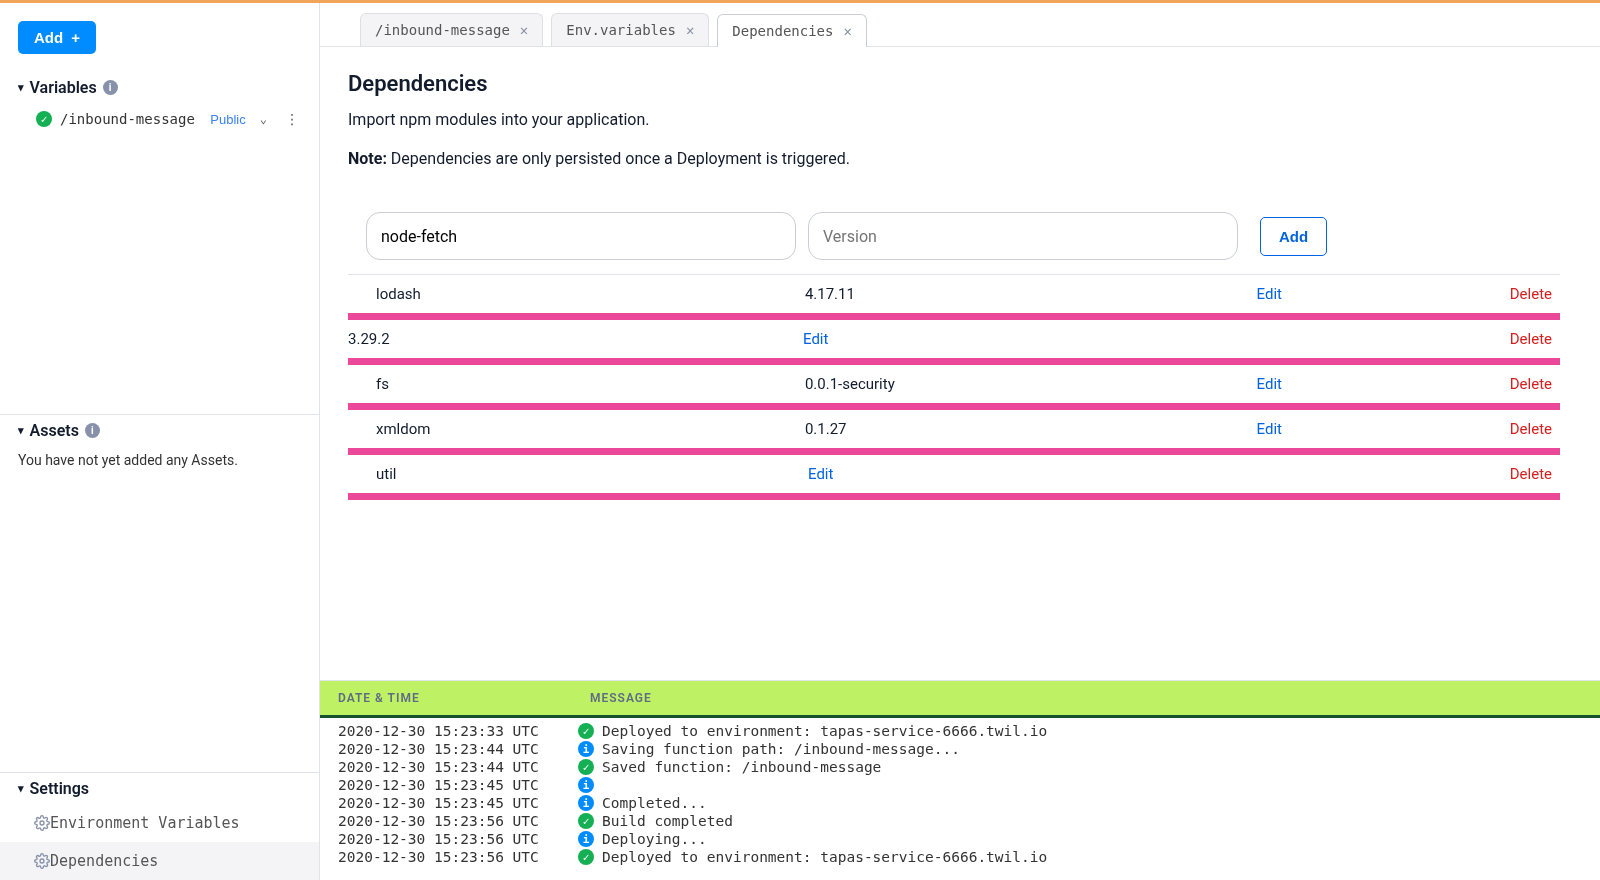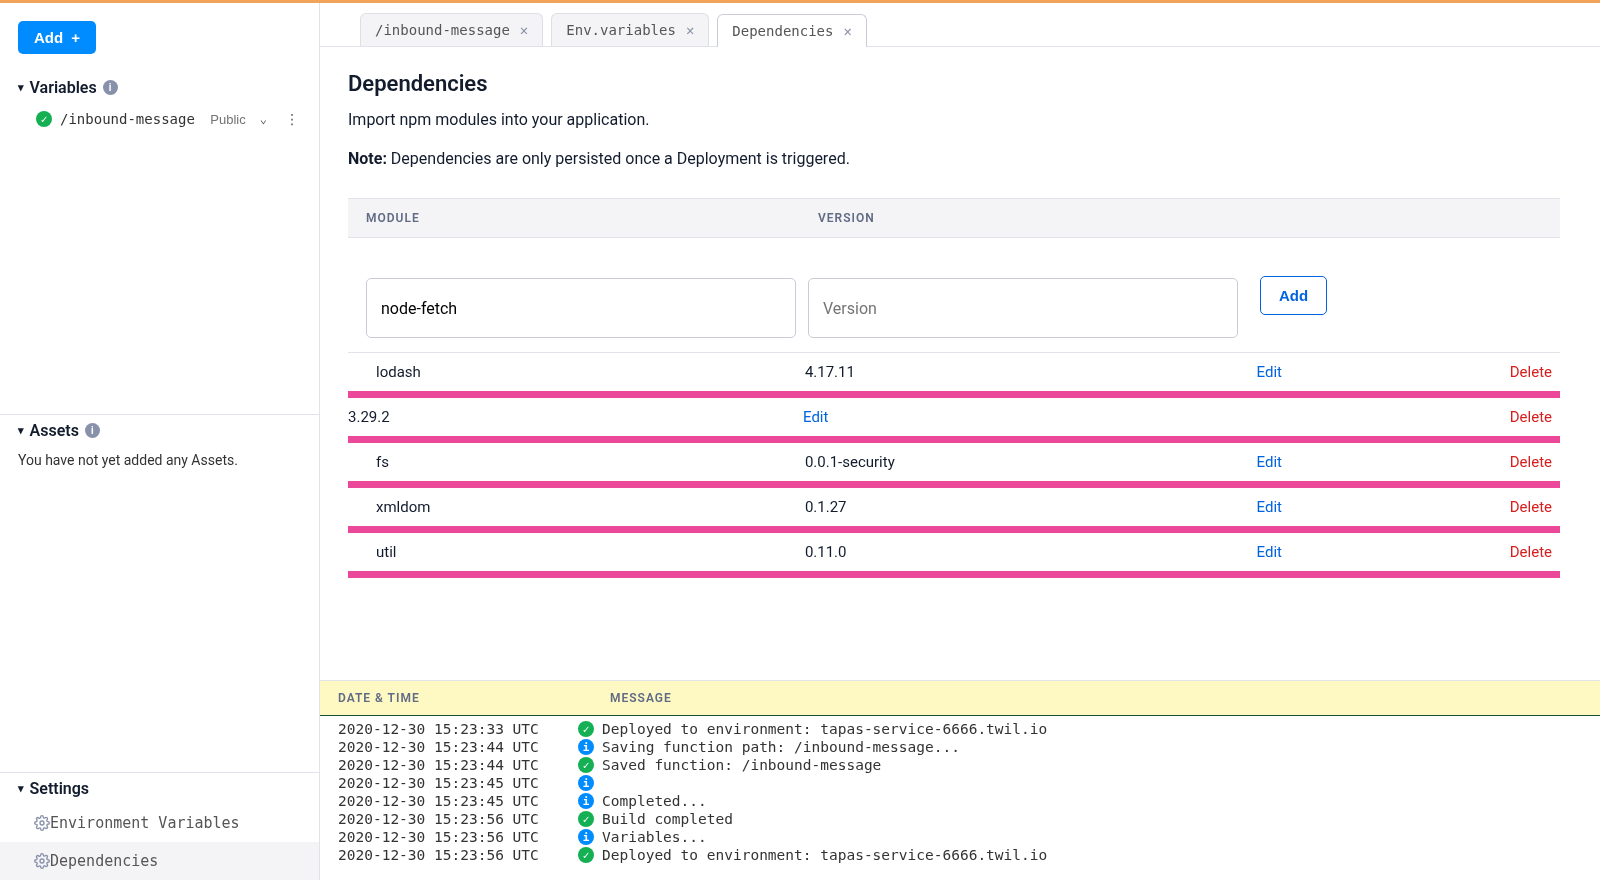--- a/index.html
+++ b/index.html
@@ -93,21 +93,21 @@
       display: inline-flex;
       align-items: center;
       justify-content: center;
       flex: 0 0 auto;
     }
     .func-name {
       flex: 1;
       color: #333;
     }
     .func-badge {
-      color: #737373;
+      color: #3b82f6;
       font-family: -apple-system, sans-serif;
       font-size: 13px;
     }
     .dropdown-caret {
       color: #555;
       font-size: 12px;
       padding: 0 6px;
       cursor: pointer;
     }
     .kebab {
@@ -219,27 +219,26 @@
       letter-spacing: 1px;
       font-weight: 600;
     }
     .add-row {
       display: flex;
       align-items: center;
       padding: 14px 0;
       border-bottom: 1px solid #e1e3ea;
     }
     .add-row input {
-      height: 60px;
+      height: 48px;
       border: 1px solid #cacdd8;
-      border-radius: 5px;
+      border-radius: 14px;
       padding: 0 14px;
       font-size: 16px;
       font-family: inherit;
-      margin-top: 26px;
     }
     .module-input { width: 430px; margin-left: 18px; margin-right: 12px; }
     .version-input { width: 430px; margin-right: 22px; }
     .add-dep-btn {
       background: #fff;
       color: #0263e0;
       border: 1px solid #0263e0;
       border-radius: 5px;
       padding: 10px 18px;
       font-size: 15px;
@@ -259,24 +258,23 @@
     .dep-row .delete-cell { flex: 1; text-align: right; padding-right: 8px; color: #d61f1f; cursor: pointer; }
     
     .log-panel {
       border-top: 1px solid #e1e3ea;
       display: flex;
       flex-direction: column;
       height: 200px;
     }
     .log-header {
       display: flex;
-      background: #fef9c3;
-      border-bottom: 1px solid #14532d;
+      background: #bef264;
+      border-bottom: 3px solid #14532d;
       padding: 10px 0;
-      gap: 20px;
     }
     .log-col-date { width: 270px; padding-left: 18px; font-size: 12px; letter-spacing: 1px; color: #606b85; font-weight: 600; }
     .log-col-msg  { flex: 1; font-size: 12px; letter-spacing: 1px; color: #606b85; font-weight: 600; }
     .log-rows {
       flex: 1;
       overflow: hidden;
       font-family: ui-monospace, SFMono-Regular, "SF Mono", Menlo, Consolas, monospace;
       font-size: 14.5px;
       padding: 4px 0;
     }
@@ -387,24 +385,20 @@
         </div>
       </div>
 
     <div class="content">
       <h2 class="page-title">Dependencies</h2>
       <p class="page-sub">Import npm modules into your application.</p>
       <p class="page-note">
         <b>Note:</b><span> Dependencies are only persisted once a Deployment is triggered.</span>
       </p>
 
-      <div class="dep-header-row">
-        <div class="th col-module">MODULE</div>
-        <div class="th col-version">VERSION</div>
-      </div>
 
       <div class="add-row">
         <input class="module-input" value="node-fetch" style="">
         <input class="version-input" placeholder="Version" style="">
         <button class="add-dep-btn">Add</button>
       </div>
 
       <div id="dep-rows">
           <div class="dep-row">
             <div class="module-cell">lodash</div>
@@ -424,21 +418,20 @@
             <div class="delete-cell">Delete</div>
           </div>
           <div class="dep-row">
             <div class="module-cell">xmldom</div>
             <div class="version-cell">0.1.27</div>
             <div class="edit-cell">Edit</div>
             <div class="delete-cell">Delete</div>
           </div>
           <div class="dep-row">
             <div class="module-cell">util</div>
-            <div class="version-cell">0.11.0</div>
             <div class="edit-cell">Edit</div>
             <div class="delete-cell">Delete</div>
           </div>
         </div>
     </div>
 
     <div class="log-panel">
       <div class="log-header">
         <div class="log-col-date">DATE &amp; TIME</div>
         <div class="log-col-msg">MESSAGE</div>
@@ -469,21 +462,21 @@
             <div class="log-msg">Completed...</div>
           </div>
           <div class="log-row">
             <div class="log-date">2020-12-30 15:23:56 UTC</div>
             <span class="log-icon success">✓</span>
             <div class="log-msg">Build completed</div>
           </div>
           <div class="log-row">
             <div class="log-date">2020-12-30 15:23:56 UTC</div>
             <span class="log-icon info">i</span>
-            <div class="log-msg">Variables...</div>
+            <div class="log-msg">Deploying...</div>
           </div>
           <div class="log-row">
             <div class="log-date">2020-12-30 15:23:56 UTC</div>
             <span class="log-icon success">✓</span>
             <div class="log-msg">Deployed to environment: tapas-service-6666.twil.io</div>
           </div>
         </div>
     </div>
 
   </section>

